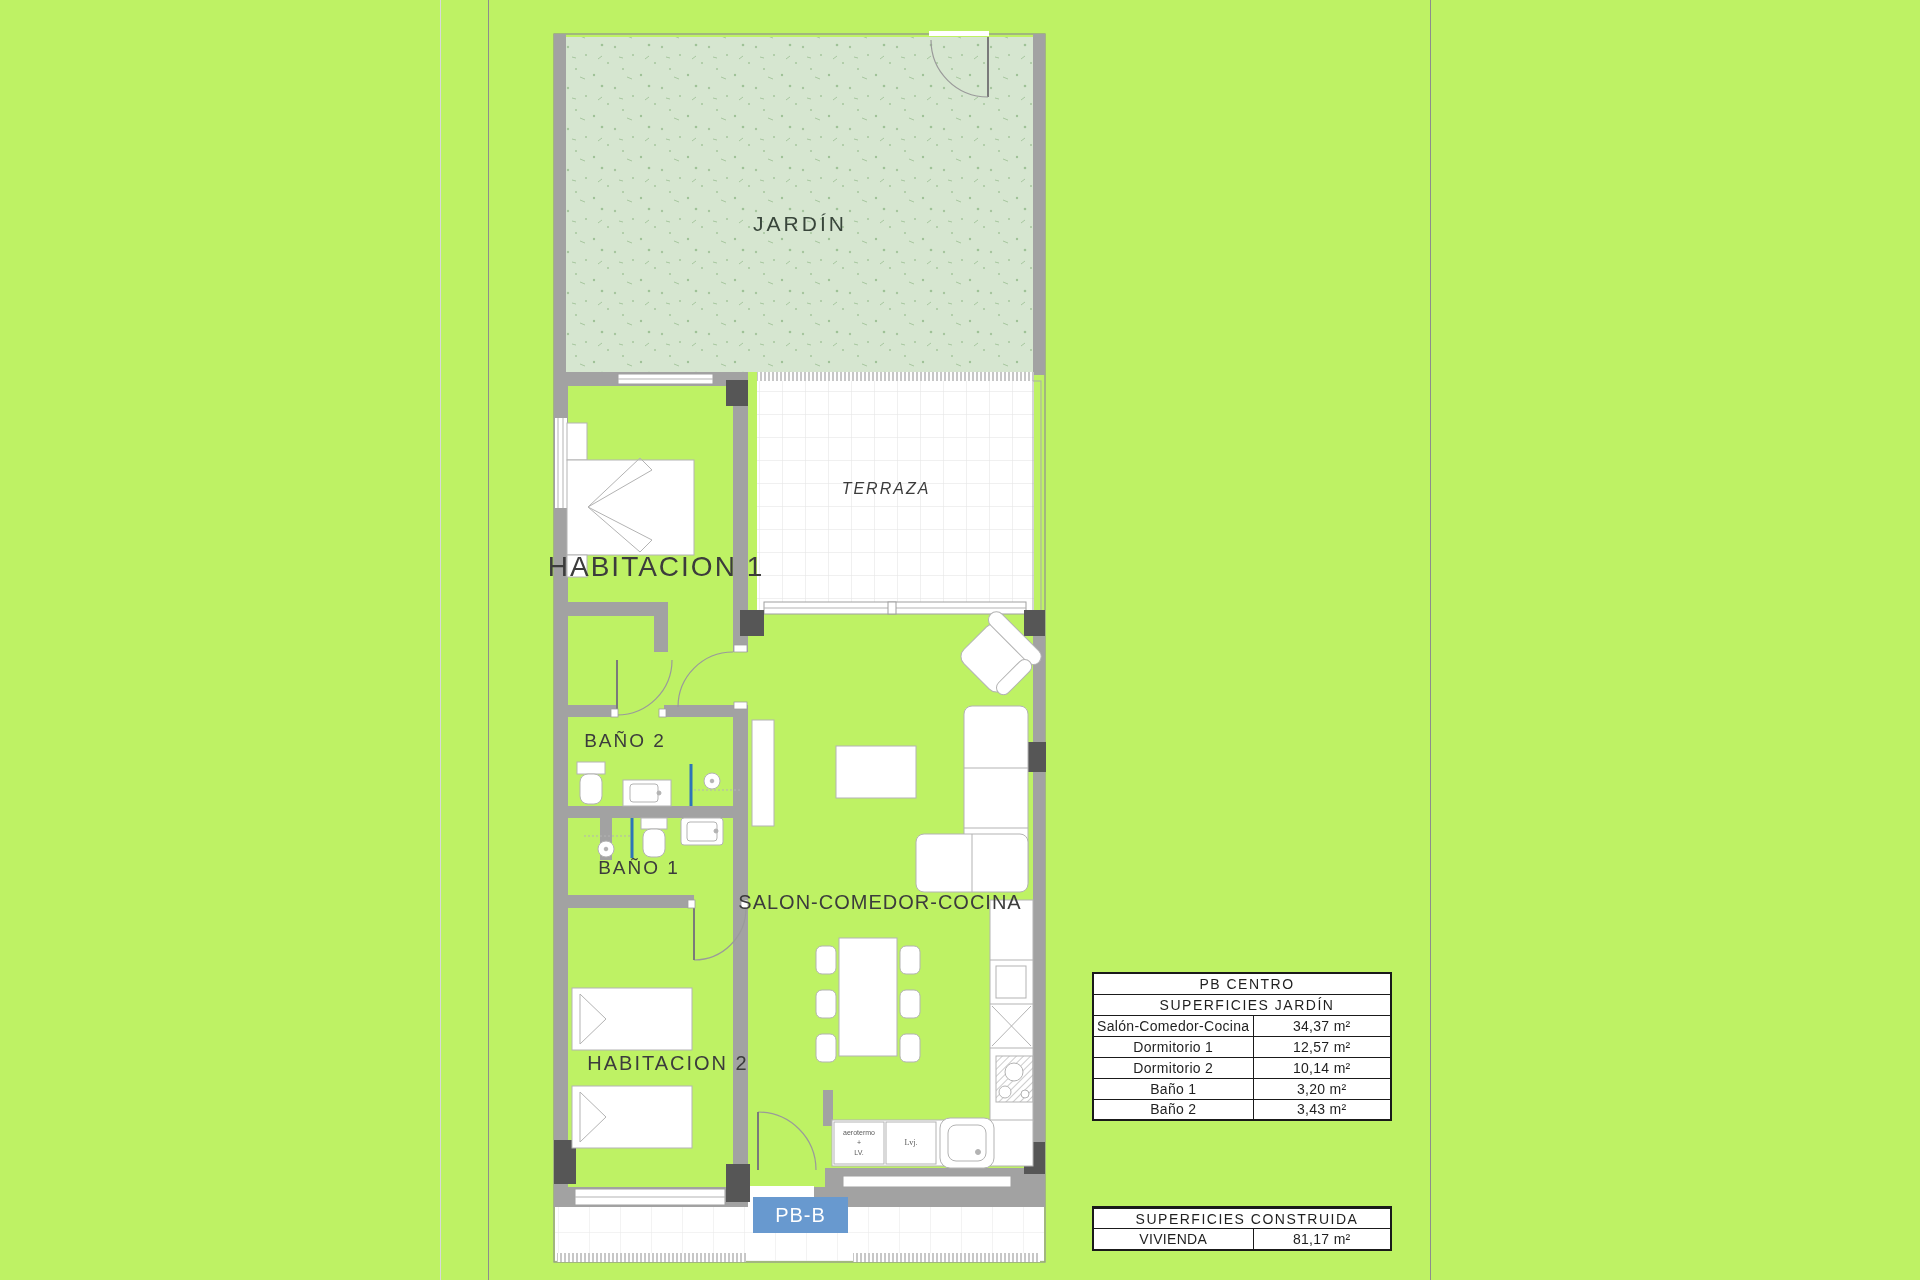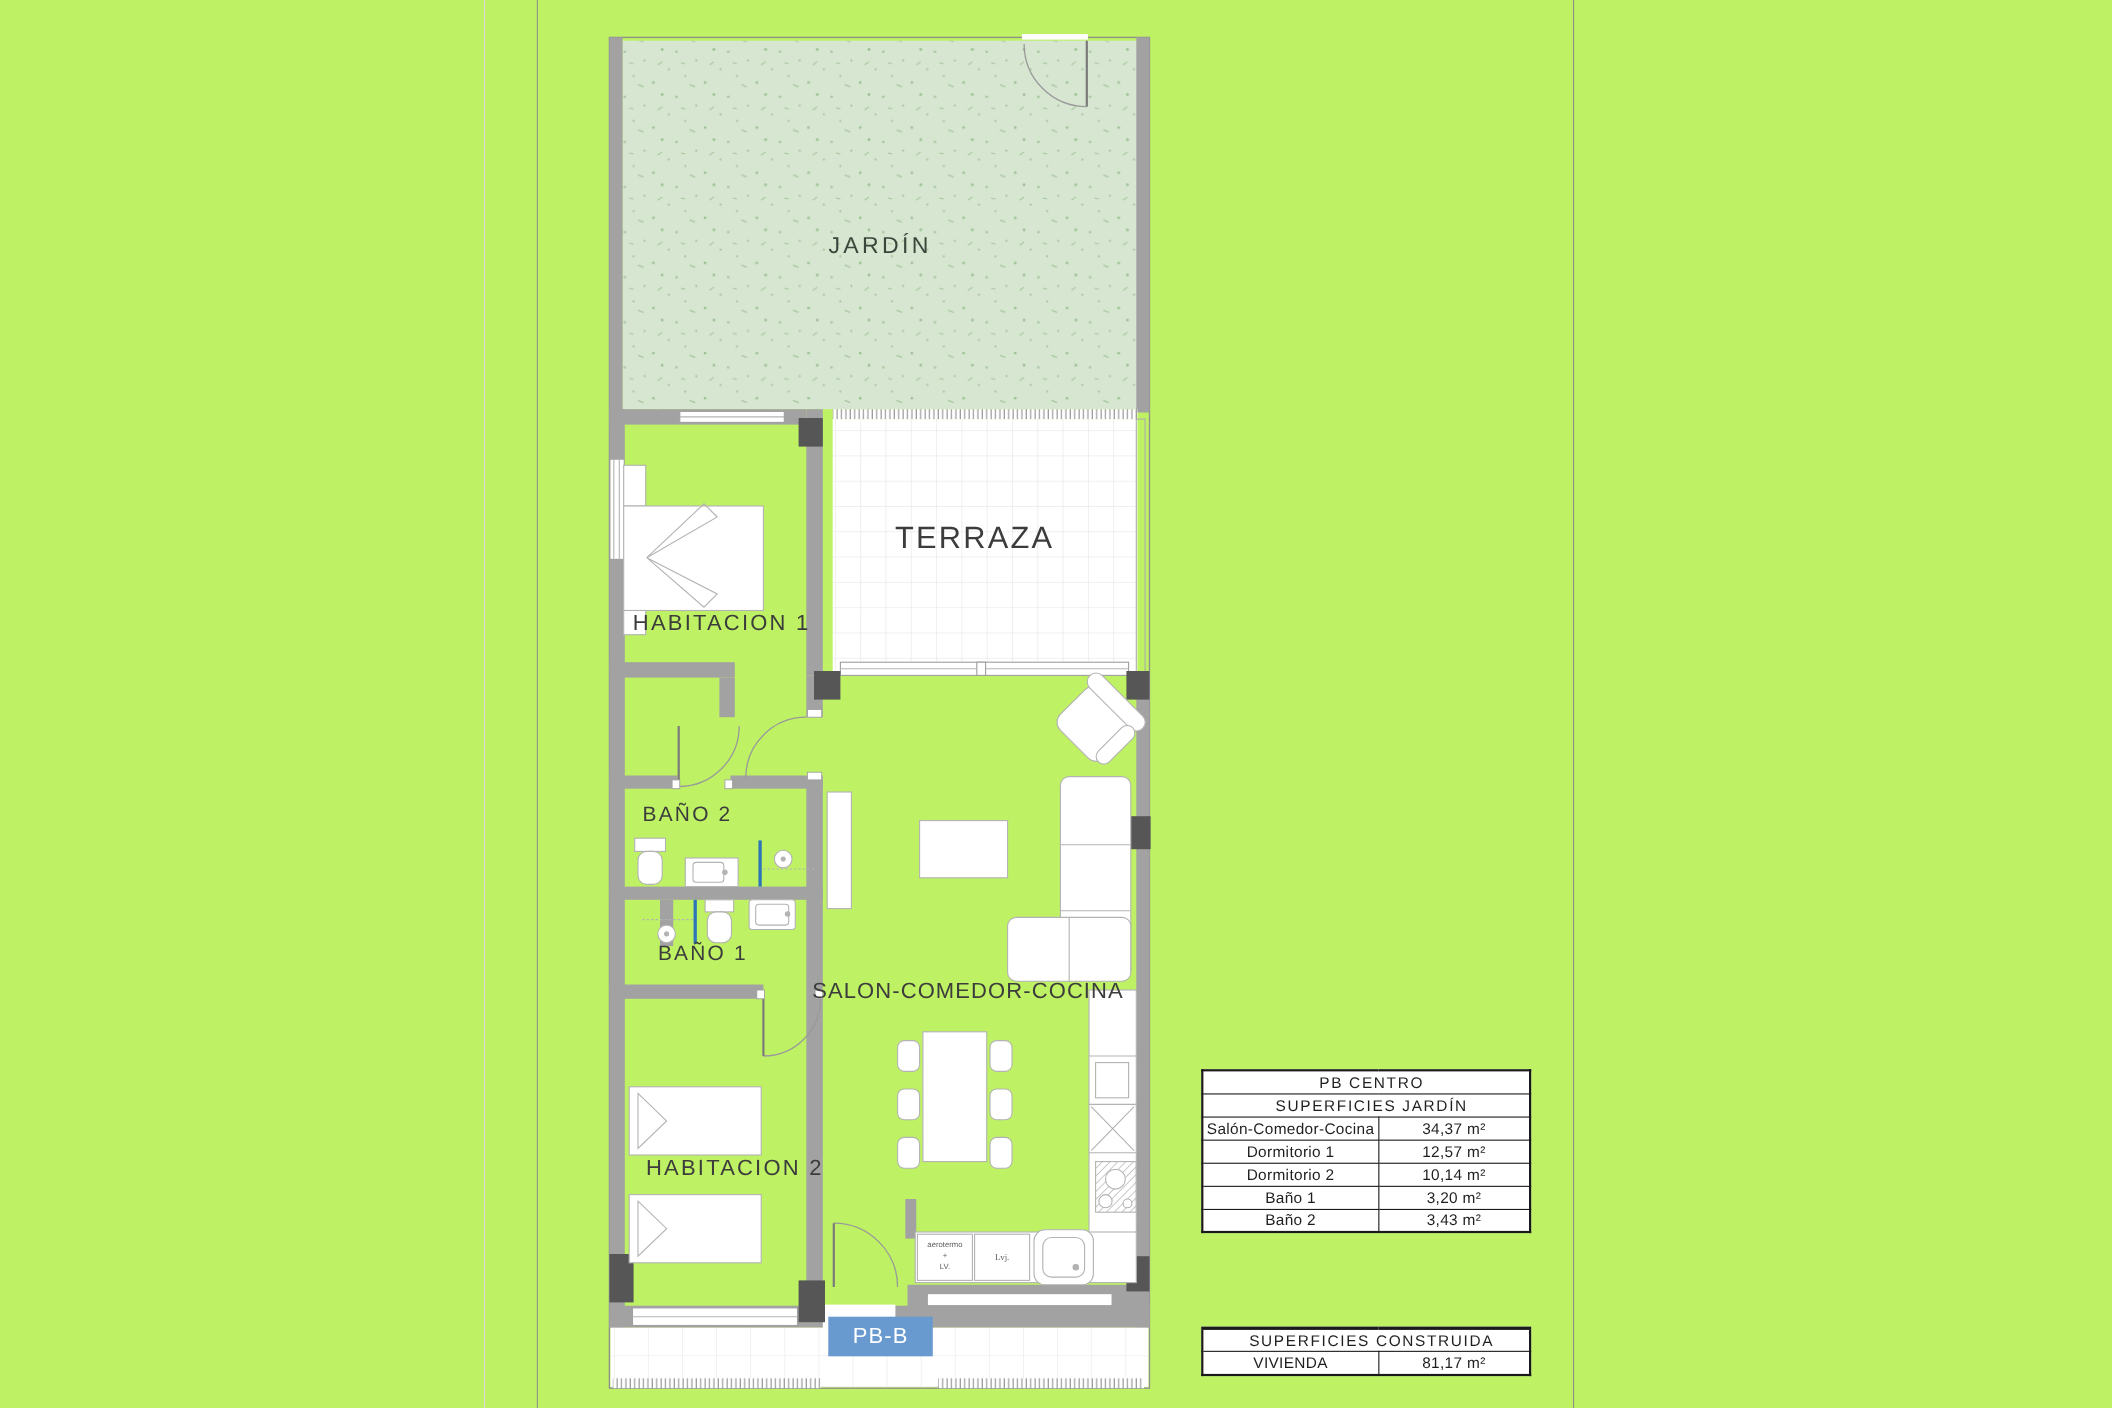--- a/index.html
+++ b/index.html
@@ -22,22 +22,22 @@
   .vline{position:absolute;top:0;bottom:0;width:1px;}
   .vline.l1{left:440px;background:#d9d9d9;}
   .vline.l2{left:488px;background:#8d8d8d;}
   .vline.l3{left:1430px;background:#8d8d8d;}
   .plan-svg{position:absolute;left:540px;top:20px;}
   .room-label{
     position:absolute;transform:translate(-50%,-50%);
     white-space:nowrap;color:var(--ink);letter-spacing:2px;font-weight:400;
   }
   .lbl-jardin{left:800px;top:224px;font-size:21px;letter-spacing:3px;color:#39463b;}
-  .lbl-terraza{left:886px;top:489px;font-size:28px;}
-  .lbl-hab1{left:656px;top:567px;font-size:20px;}
+  .lbl-terraza{left:886px;top:489px;font-size:16px;font-style:italic;}
+  .lbl-hab1{left:656px;top:567px;font-size:28px;}
   .lbl-bano2{left:625px;top:741px;font-size:19px;}
   .lbl-bano1{left:639px;top:868px;font-size:19px;}
   .lbl-salon{left:880px;top:902px;font-size:20px;letter-spacing:1px;}
   .lbl-hab2{left:668px;top:1063px;font-size:20px;}
   .tiny-label{
     position:absolute;transform:translate(-50%,-50%);text-align:center;
     color:#5a5a5a;letter-spacing:0;line-height:1.45;
   }
   .lbl-aerotermo{left:859px;top:1143px;font-size:7px;}
   .lbl-lvj{left:911px;top:1143px;font-size:8px;font-family:Liberation Serif, serif;}

